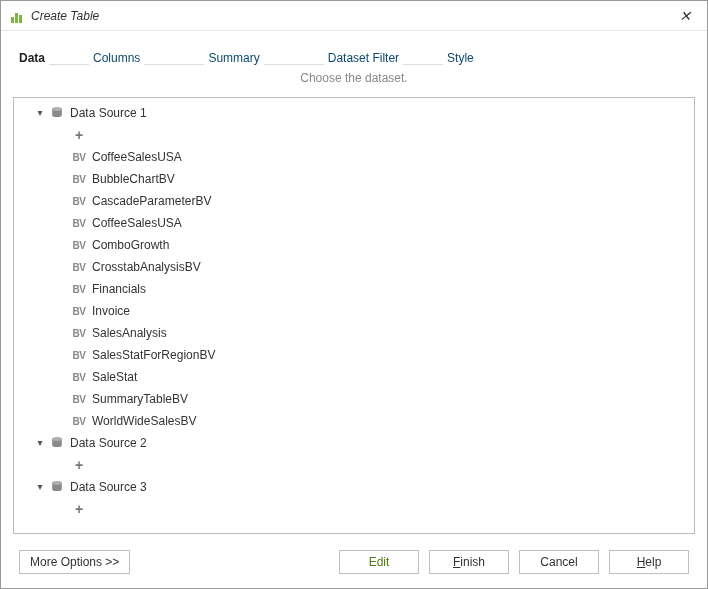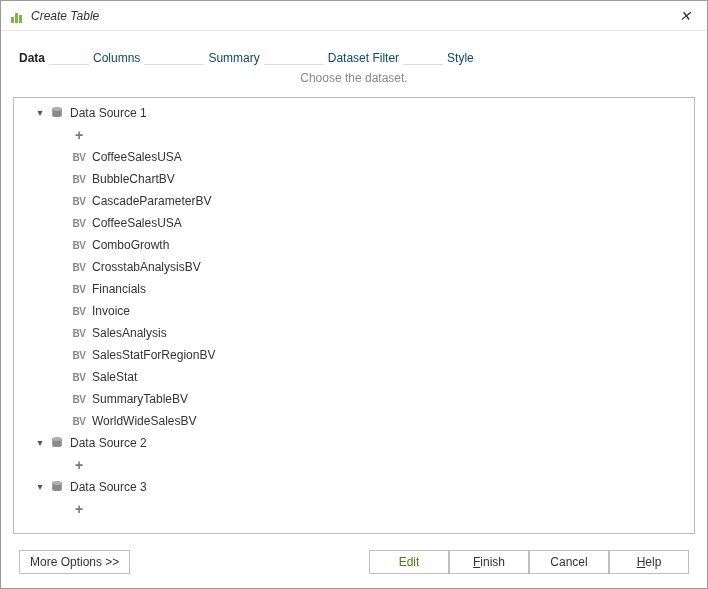--- a/index.html
+++ b/index.html
@@ -111,20 +111,21 @@
   }
   .node .label { }
   .node.level1 { padding-left: 20px; }
   .node.level2 { padding-left: 42px; }
 
   .button-bar {
     height:54px;
     display:flex;
     align-items:center;
     padding: 0 18px;
+    gap:10px;
     border-top:1px solid rgba(0,0,0,0);
   }
   .button-bar .gap { flex:1; }
   button.win {
     min-width:80px;
     height:24px;
     background:#fff;
     border:1px solid #bfbfbf;
     font-family:inherit;
     font-size:12px;

